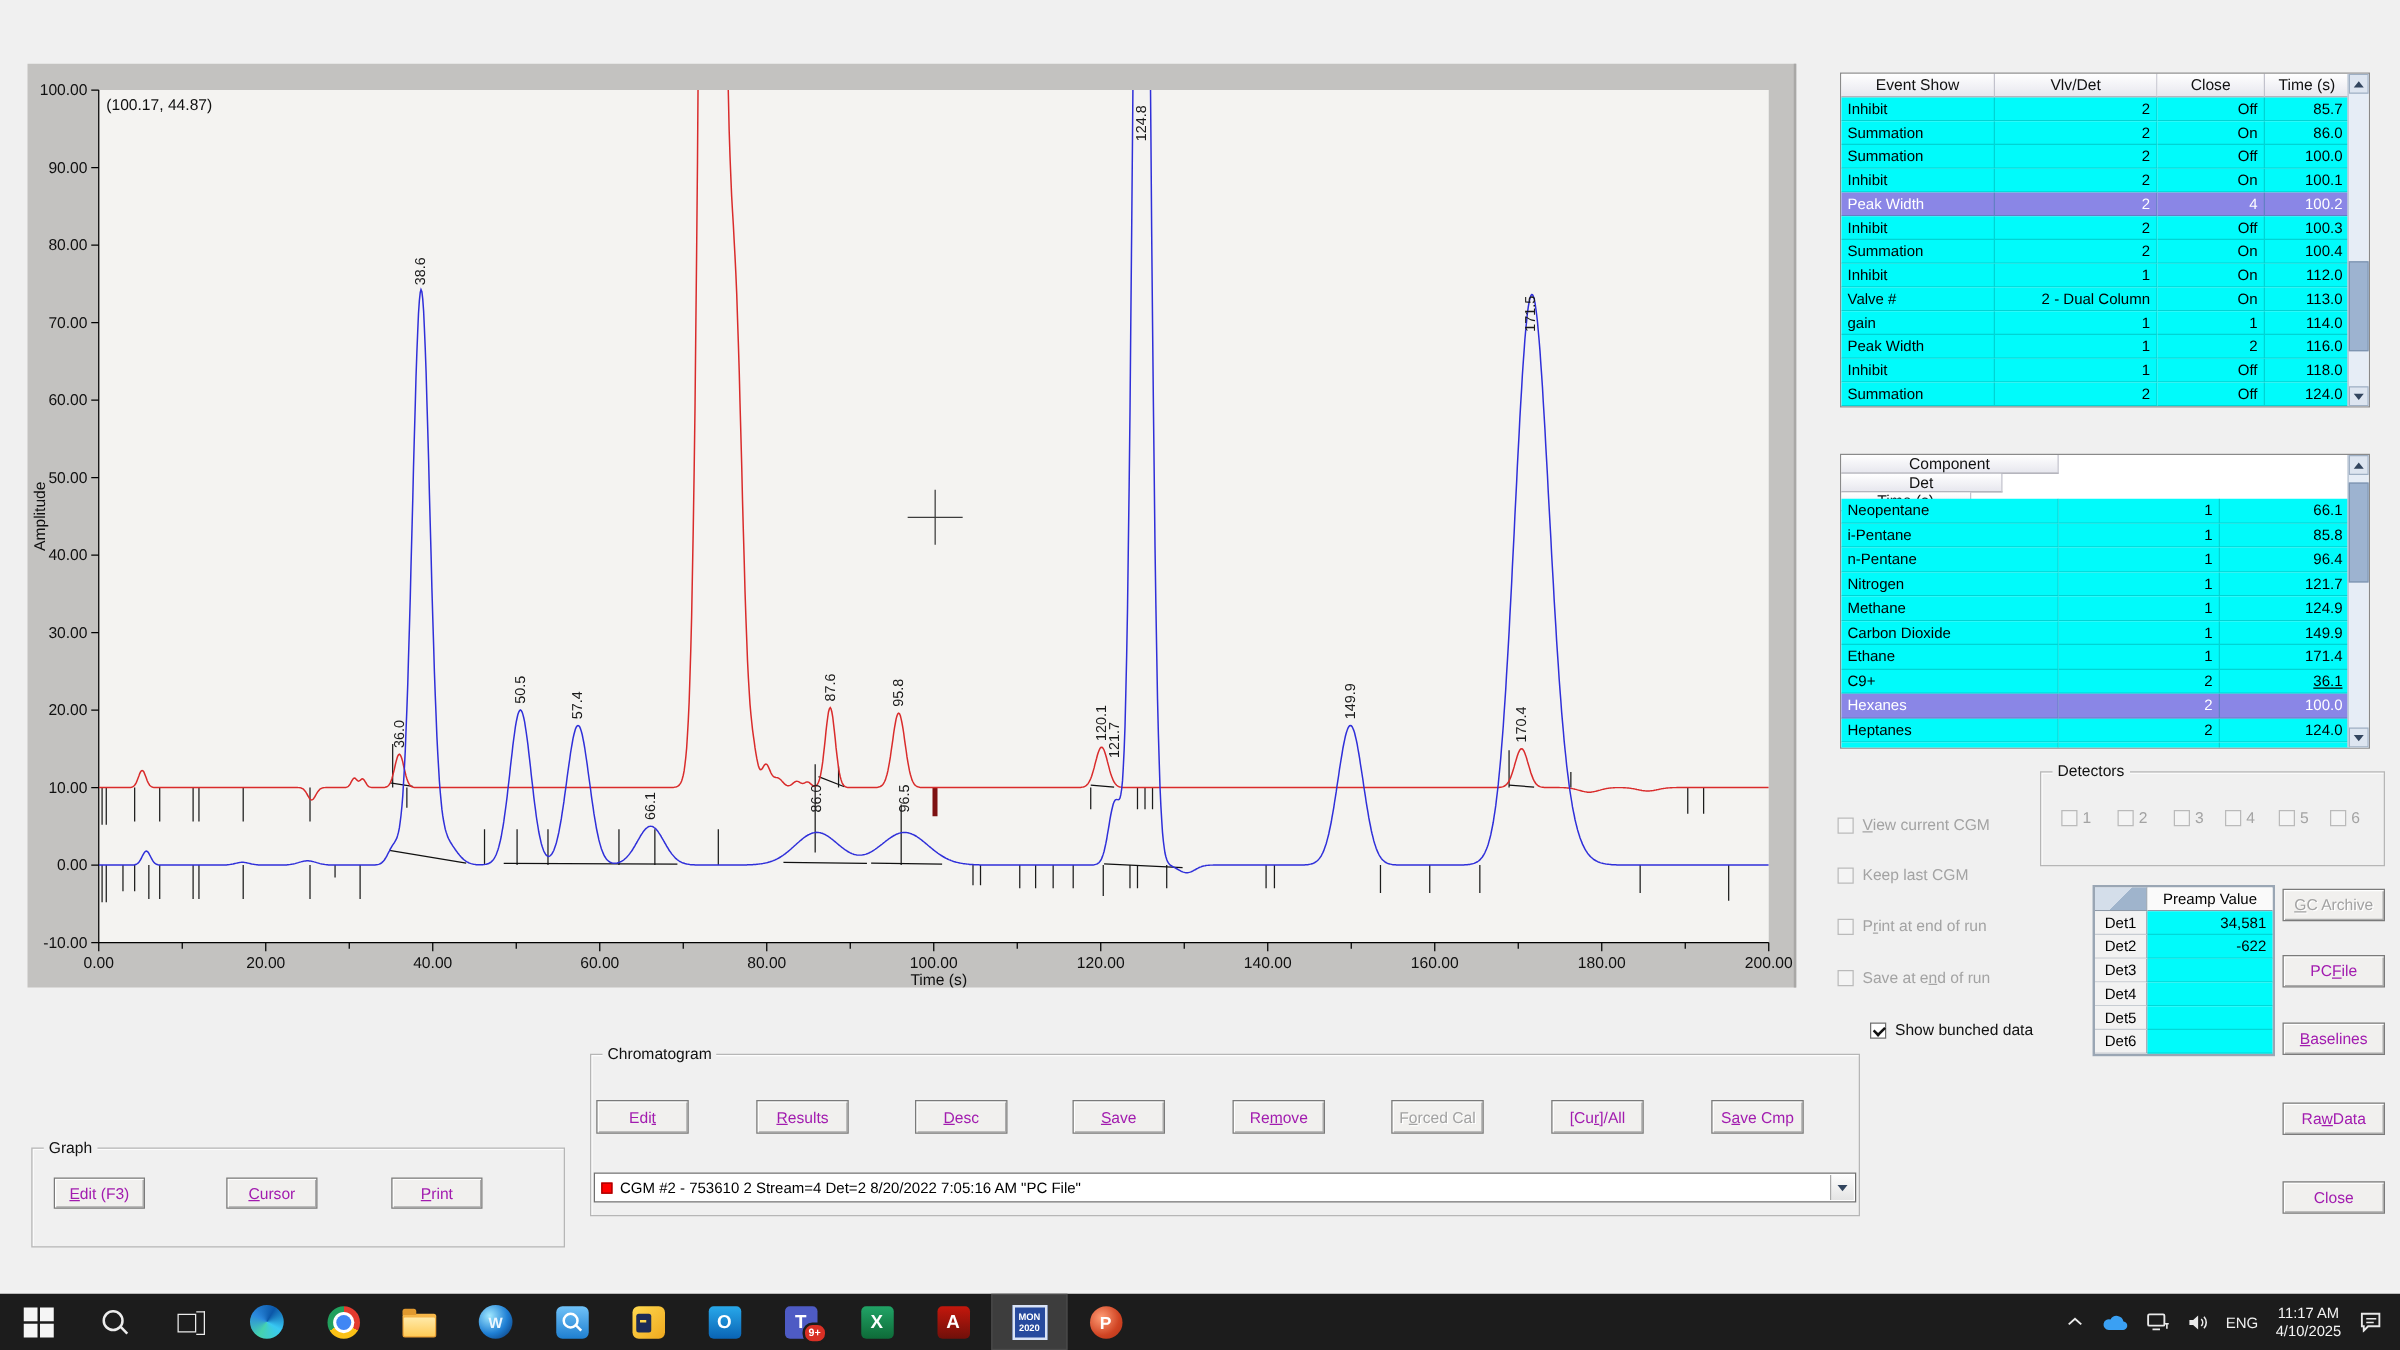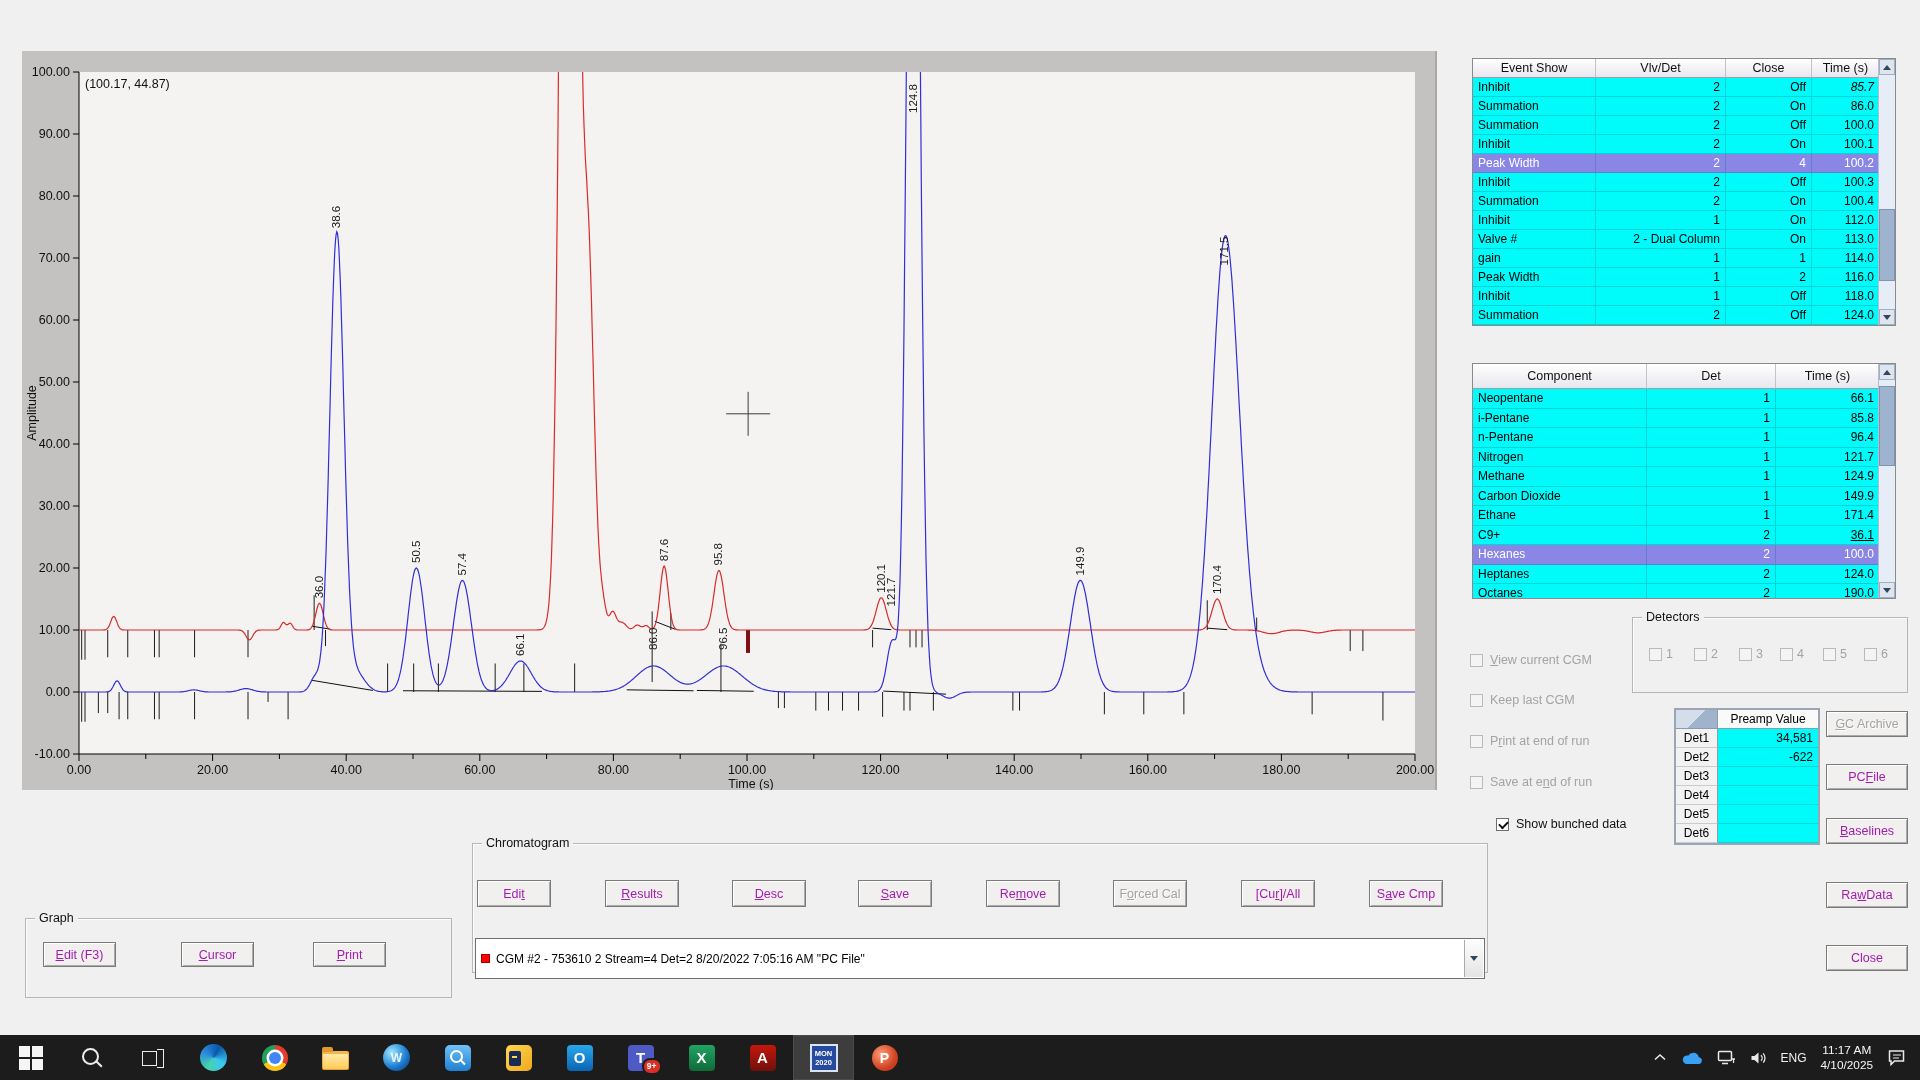--- a/index.html
+++ b/index.html
@@ -290,21 +290,21 @@
         <div class="trow" style="height: 19px;">
           <div class="th" style="width: 123px;">Event Show</div>
           <div class="th" style="width: 130px;">Vlv/Det</div>
           <div class="th" style="width: 86px;">Close</div>
           <div class="th" style="width: 68px;">Time (s)</div>
         </div>
         <div class="trow" style="height: 19px;">
           <div class="td" style="width: 123px;">Inhibit</div>
           <div class="td num" style="width: 130px;">2</div>
           <div class="td num" style="width: 86px;">Off</div>
-          <div class="td num" style="width: 68px; font-style: italic;">85.7</div>
+          <div class="td num" style="width: 68px;">85.7</div>
         </div>
         <div class="trow" style="height: 19px;">
           <div class="td" style="width: 123px;">Summation</div>
           <div class="td num" style="width: 130px;">2</div>
           <div class="td num" style="width: 86px;">On</div>
           <div class="td num" style="width: 68px;">86.0</div>
         </div>
         <div class="trow" style="height: 19px;">
           <div class="td" style="width: 123px;">Summation</div>
           <div class="td num" style="width: 130px;">2</div>
@@ -375,21 +375,21 @@
           <div class="arr up">
             <div class="tri-up"></div>
           </div>
           <div class="arr dn">
             <div class="tri-dn"></div>
           </div>
           <div class="thumb" style="top: 150px; height: 72px;"></div>
         </div>
       </div>
     <div id="component-table" class="dtable">
-        <div class="trow" style="height: 25px;">
+        <div class="trow" style="height: 35px; flex-direction: column;">
           <div class="th" style="width: 174px;">Component</div>
           <div class="th" style="width: 129px;">Det</div>
           <div class="th" style="width: 104px;">Time (s)</div>
         </div>
         <div class="trow" style="height: 19.5px;">
           <div class="td" style="width: 174px;">Neopentane</div>
           <div class="td num" style="width: 129px;">1</div>
           <div class="td num" style="width: 104px;">66.1</div>
         </div>
         <div class="trow" style="height: 19.5px;">
@@ -549,21 +549,21 @@
       <div id="cgm-buttons">
           <div class="btn" style="left: 4px; top: 36px; width: 74px; height: 27px;">Edi<span class="ul">t</span></div>
           <div class="btn" style="left: 132px; top: 36px; width: 74px; height: 27px;"><span class="ul">R</span>esults</div>
           <div class="btn" style="left: 259px; top: 36px; width: 74px; height: 27px;"><span class="ul">D</span>esc</div>
           <div class="btn" style="left: 385px; top: 36px; width: 74px; height: 27px;"><span class="ul">S</span>ave</div>
           <div class="btn" style="left: 513px; top: 36px; width: 74px; height: 27px;">Re<span class="ul">m</span>ove</div>
           <div class="btn disabled" style="left: 640px; top: 36px; width: 74px; height: 27px;">F<span class="ul">o</span>rced Cal</div>
           <div class="btn" style="left: 768px; top: 36px; width: 74px; height: 27px;">[Cu<span class="ul">r</span>]/All</div>
           <div class="btn" style="left: 896px; top: 36px; width: 74px; height: 27px;">S<span class="ul">a</span>ve Cmp</div>
         </div>
-      <div class="combo" id="cgm-combo" style="left:2px;top:94px;width:1010px;height:41px">
+      <div class="combo" id="cgm-combo" style="left:2px;top:94px;width:1010px;height:24px">
         <span class="swatch"></span>
         <span class="combo-text">CGM #2 - 753610 2 Stream=4 Det=2 8/20/2022 7:05:16 AM "PC File"</span>
         <div class="dd">
             <div class="tri-dn"></div>
           </div>
       </div>
     </div>
 
     <div class="group" id="graph-group" style="left:25px;top:918px;width:427px;height:80px">
       <span class="group-label">Graph</span>

